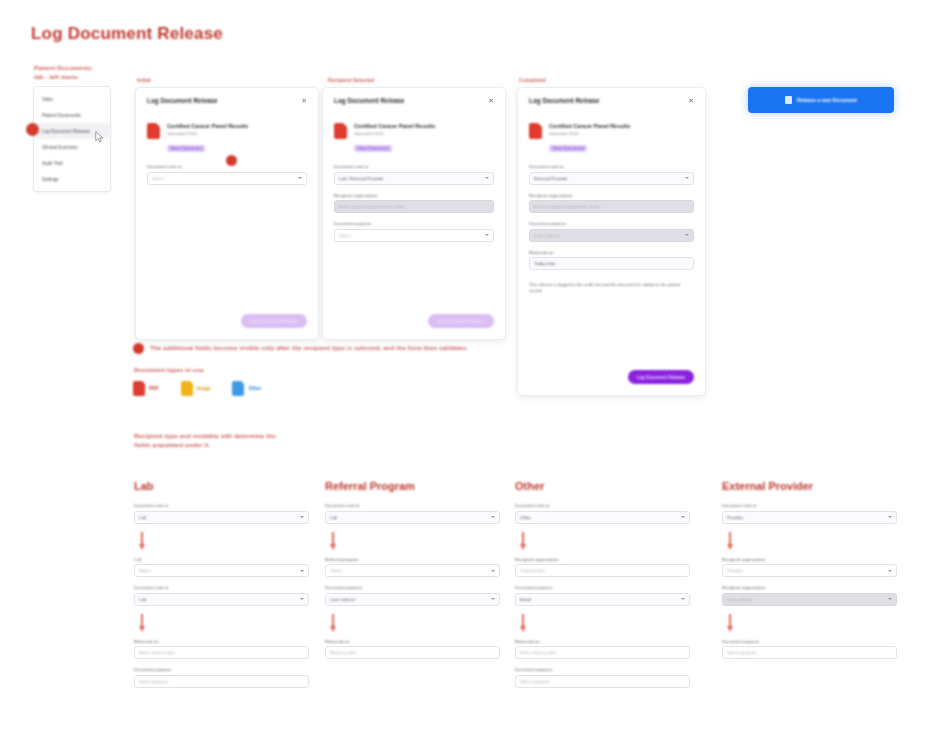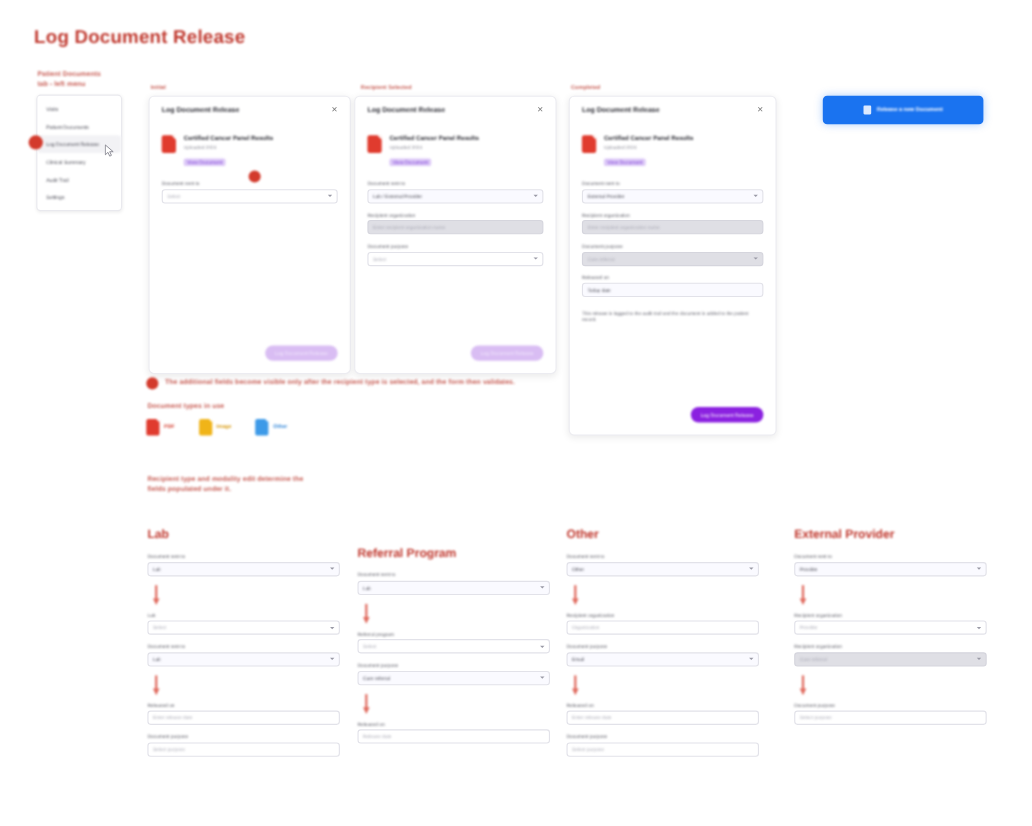--- a/index.html
+++ b/index.html
@@ -399,21 +399,21 @@
             <span class="f-val ph">Enter release date</span>
           </div>
         </div>
         <div class="field">
           <div class="f-label">Document purpose</div>
           <div class="f-box white">
             <span class="f-val ph">Select purpose</span>
           </div>
         </div>
       </div>
-      <div class="col" style="left: 325px; margin-top: 17px;">
+      <div class="col" style="left: 325px;">
         <div class="col-title">Referral Program</div>
         <div class="field">
           <div class="f-label">Document sent to</div>
           <div class="f-box ">
             <span class="f-val">Lab</span>
             <span class="chev"></span>
           </div>
         </div>
         <div class="arrow">
           <span class="shaft"></span>

